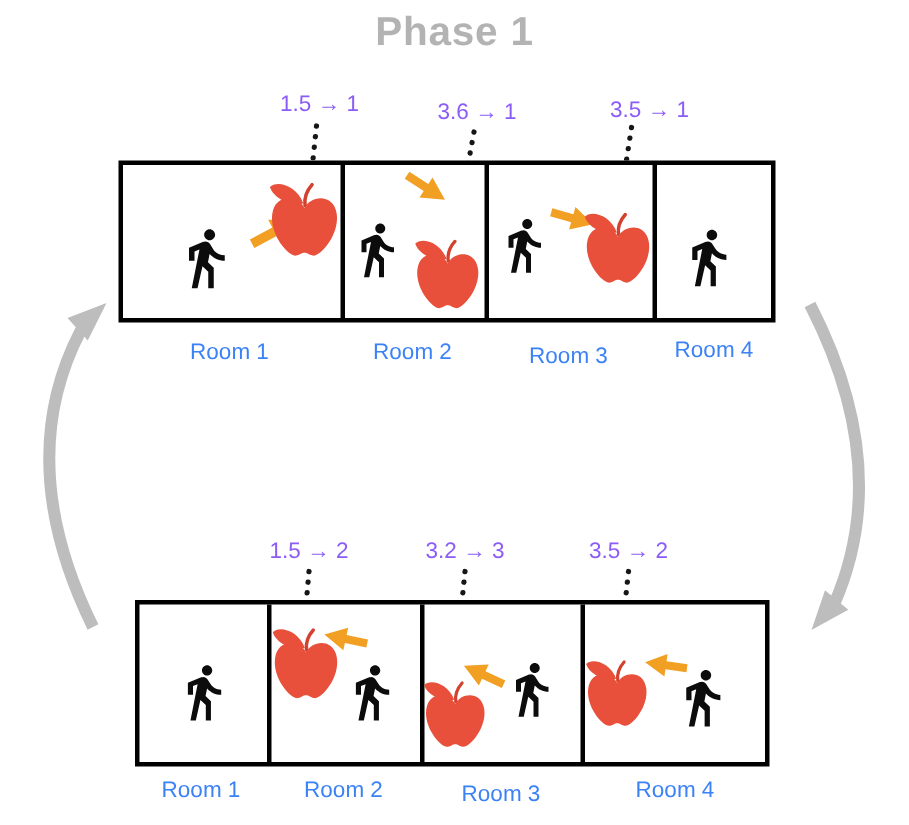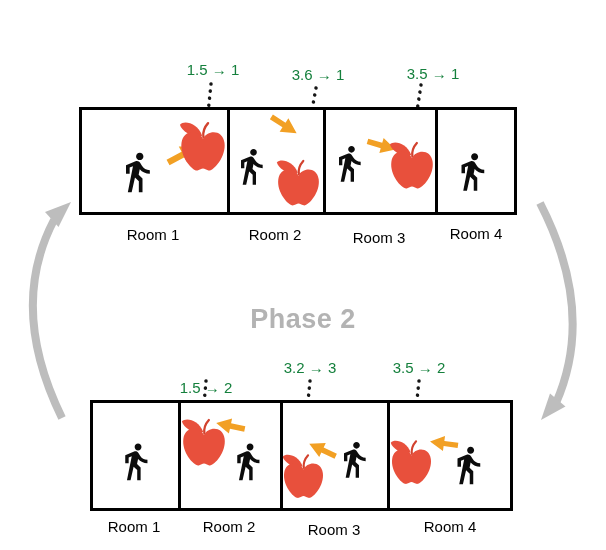--- a/index.html
+++ b/index.html
@@ -7,30 +7,30 @@
     position:relative;width:606px;height:550px;overflow:hidden;
     font-family:"Liberation Sans", sans-serif;background:#ffffff;
   }
   .overlay{position:absolute;left:0;top:0;width:606px;height:550px;pointer-events:none;}
   .phase-title{
     position:absolute;left:0;width:606px;text-align:center;
     font-size:27px;font-weight:bold;color:#b3b3b3;letter-spacing:.5px;
   }
   .ann{
     position:absolute;transform:translateX(-50%);
-    font-size:15px;color:#15803d;white-space:nowrap;
+    font-size:15px;color:#8b5cf6;white-space:nowrap;
   }
   .rooms-box{
     position:absolute;border:3px solid #000;background:#fff;box-sizing:border-box;
   }
   .divider{position:absolute;top:0;bottom:0;width:3px;background:#000;}
   .icon{position:absolute;display:block;}
   .room-label{
     position:absolute;transform:translateX(-50%);
-    font-size:15px;color:#000000;white-space:nowrap;
+    font-size:15px;color:#3b82f6;white-space:nowrap;
   }
 </style>
 </head>
 <body>
 
 <svg width="0" height="0" style="position:absolute" aria-hidden="true">
   <defs>
     <symbol id="sym-person" viewBox="0 0 24 24">
       <path fill="#0c0c0c" d="M13.5 5.5c1.09 0 2-.91 2-2s-.91-2-2-2-2 .91-2 2 .91 2 2 2zM9.8 8.9 7 23h2.1l1.8-8 2.1 2v6h2v-7.5l-2.1-2 .6-3c1.3 1.5 3.3 2.5 5.5 2.5v-2c-1.9 0-3.5-1-4.3-2.4l-1-1.6c-.4-.6-1-1-1.7-1-.3 0-.5.1-.8.1L6 8.3V13h2V9.6l1.8-.7"></path>
     </symbol>
@@ -59,20 +59,21 @@
     <g stroke="#161616" stroke-width="3.5" stroke-linecap="round" stroke-dasharray="0.1 7" fill="none">
       <path d="M 211 84 L 204 151"></path>
       <path d="M 316 88 L 298 186"></path>
       <path d="M 421 85 L 409 163"></path>
       <path d="M 206 381 L 200 449"></path>
       <path d="M 310 381 L 301 471"></path>
       <path d="M 419 381 L 411 455"></path>
     </g>
   </svg>
 
+  <div class="phase-title" style="top:6px">Phase 1</div>
 
   <div class="ann" style="left:213px;top:61px">1.5 → 1</div>
   <div class="ann" style="left:318px;top:66px">3.6 → 1</div>
   <div class="ann" style="left:433px;top:65px">3.5 → 1</div>
 
   <div class="rooms-box" style="left:79px;top:107px;width:438px;height:108px">
     <div class="divider" style="left:145px"></div>
     <div class="divider" style="left:241px"></div>
     <div class="divider" style="left:353px"></div>
 
@@ -109,23 +110,22 @@
     <svg class="icon" style="left:369px;top:27px;width:42px;height:69px">
         <use href="#sym-person"></use>
       </svg>
   </div>
 
   <div class="room-label" style="left:153px;top:226px">Room 1</div>
   <div class="room-label" style="left:275px;top:226px">Room 2</div>
   <div class="room-label" style="left:379px;top:229px">Room 3</div>
   <div class="room-label" style="left:476px;top:225px">Room 4</div>
 
-  <div class="phase-title" style="top:304px">Phase 2</div>
 
-  <div class="ann" style="left:206px;top:379px">1.5 → 2</div>
+  <div class="ann" style="left:206px;top:359px">1.5 → 2</div>
   <div class="ann" style="left:310px;top:359px">3.2 → 3</div>
   <div class="ann" style="left:419px;top:359px">3.5 → 2</div>
 
   <div class="rooms-box" style="left:90px;top:400px;width:423px;height:111px">
     <div class="divider" style="left:85px"></div>
     <div class="divider" style="left:187px"></div>
     <div class="divider" style="left:294px"></div>
 
     <svg class="icon" style="left:22px;top:20px;width:41px;height:77px">
         <use href="#sym-person"></use>

